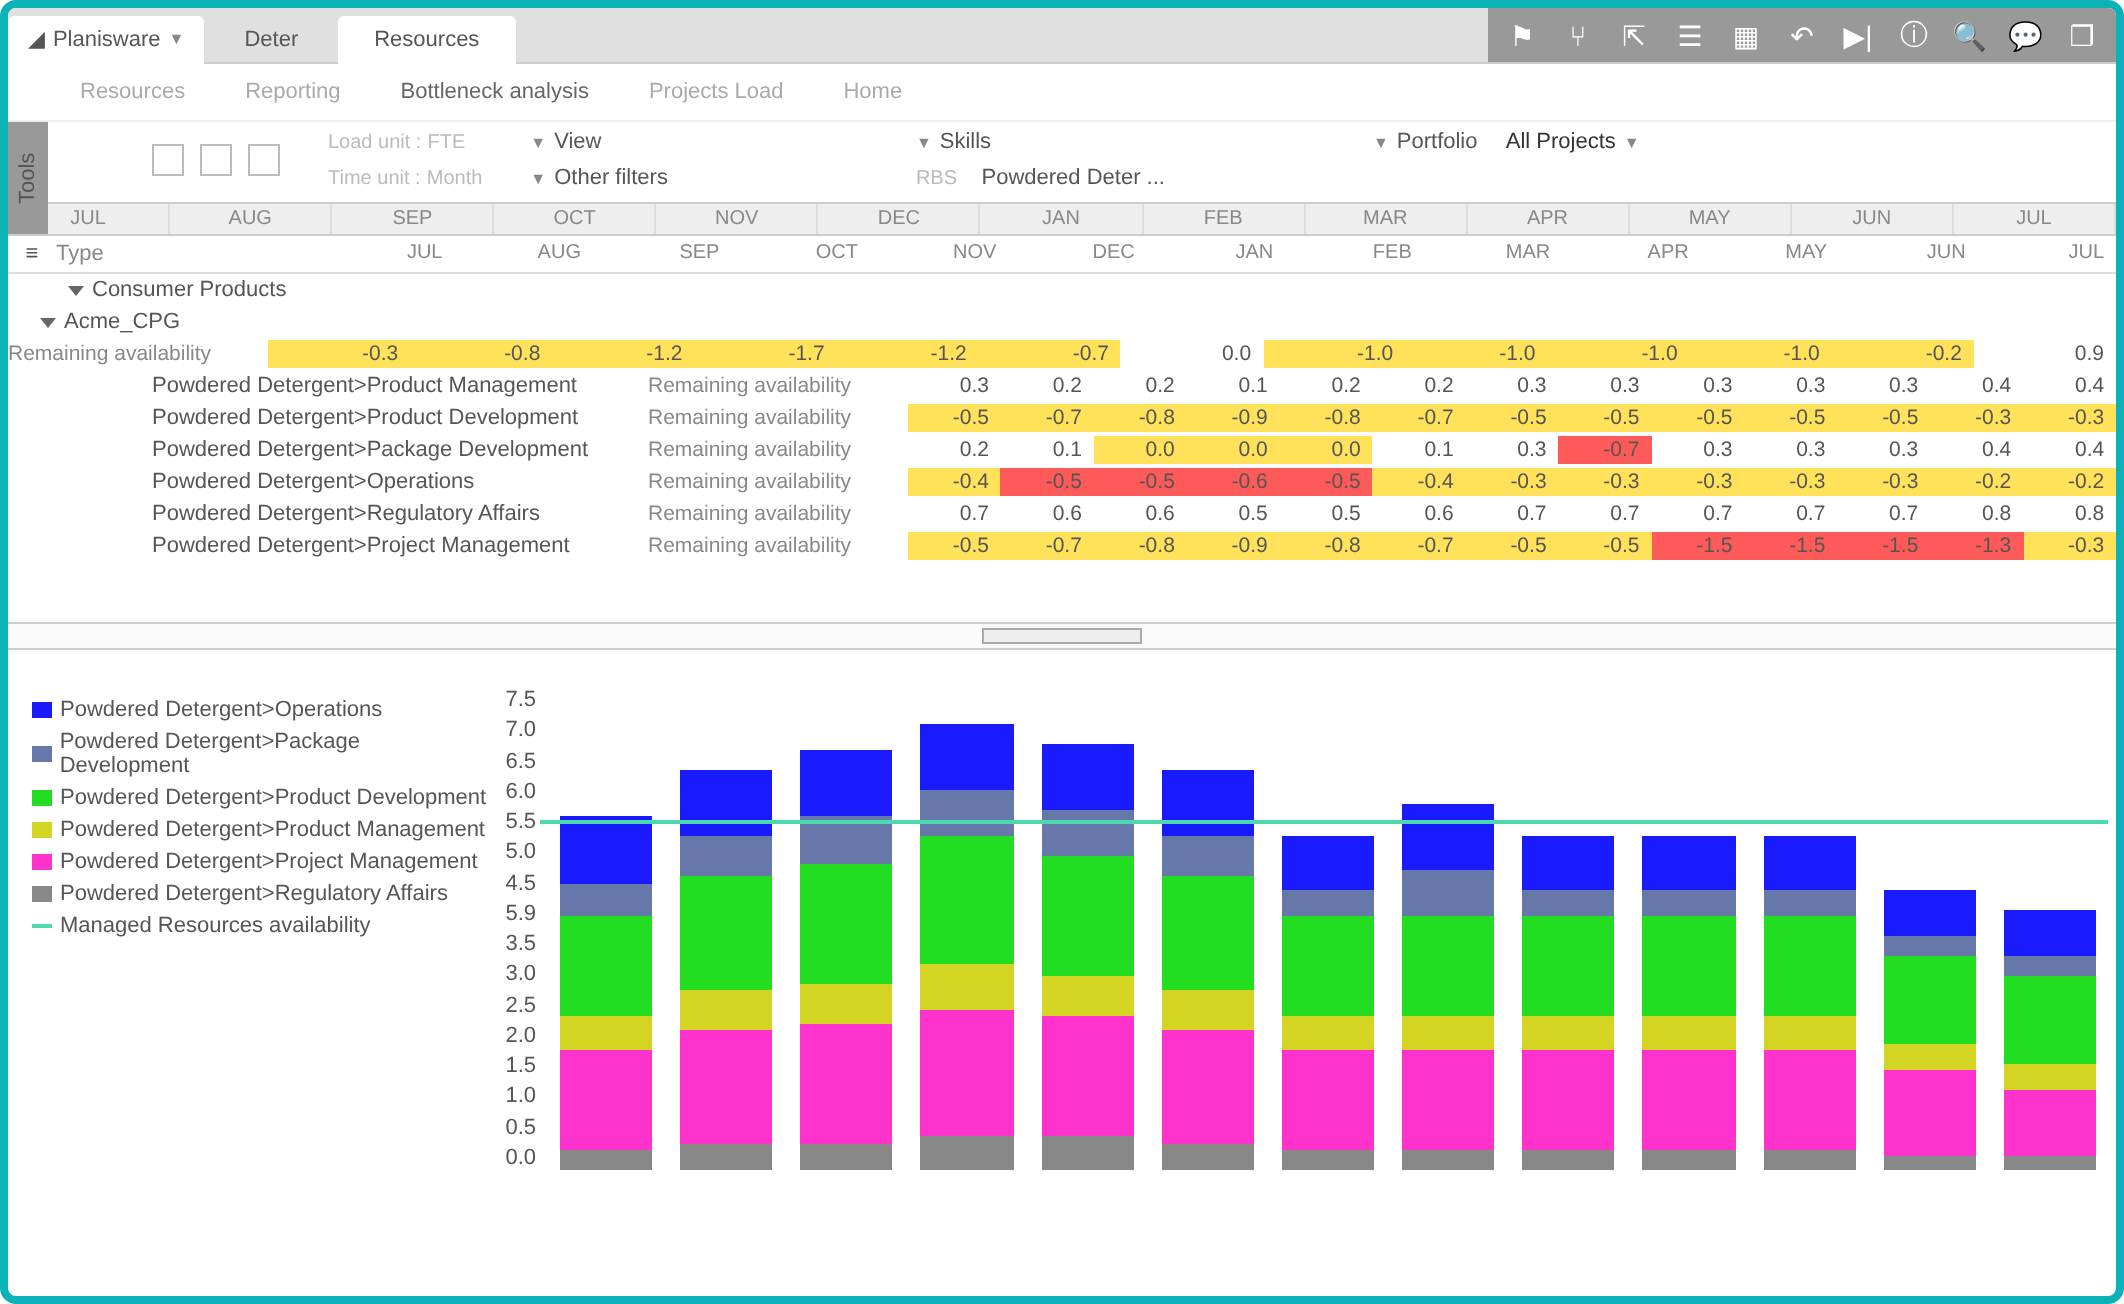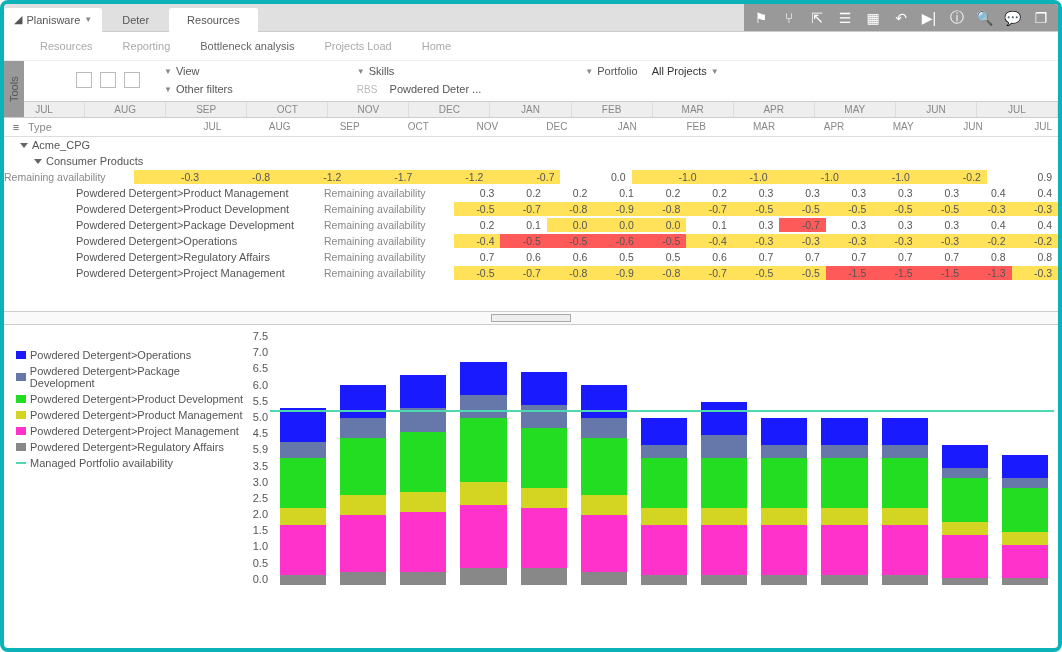--- a/index.html
+++ b/index.html
@@ -36,21 +36,21 @@
 .caret{width:0;height:0;border-left:4px solid transparent;border-right:4px solid transparent;border-top:5px solid #666;display:inline-block}
 .hl-y{background:#ffe25a}
 .hl-r{background:#ff5a5a}
 .splitter{height:14px;background:#fafafa;border-top:1px solid #ccc;border-bottom:1px solid #ccc;display:flex;justify-content:center;align-items:center;margin-top:30px}
 .splitter-handle{width:80px;height:8px;border:1px solid #aaa;background:#eee}
 .chart-area{display:flex;height:260px;padding-top:4px}
 .legend{width:240px;padding:20px 0 0 12px;display:flex;flex-direction:column;gap:4px}
 .legend-item{display:flex;align-items:center;gap:4px;font-size:10px;color:#777}
 .legend-sw{width:10px;height:8px;display:inline-block}
 .chart{flex:1;position:relative;padding-left:26px}
-.yaxis{position:absolute;left:0;top:1px;bottom:0;width:26px;display:flex;flex-direction:column;justify-content:space-between;text-align:right;font-size:9px;color:#888;padding-right:2px}
+.yaxis{position:absolute;left:0;top:15px;bottom:0;width:26px;display:flex;flex-direction:column;justify-content:space-between;text-align:right;font-size:9px;color:#888;padding-right:2px}
 .bars{display:flex;height:100%;align-items:flex-end;gap:2px;padding:0 4px}
 .bar-col{flex:1;display:flex;flex-direction:column-reverse;align-items:stretch;position:relative;margin:0 6px}
 .seg{width:100%}
 .avail-line{position:absolute;left:26px;right:4px;height:2px;background:#4dd9b0;pointer-events:none}
 .drop{font-size:8px;color:#888}
 </style>
 </head>
 <body>
 
 <div class="topbar">
@@ -92,20 +92,24 @@
 </div>
 
 <div class="filters">
   <div class="tools-tab">
       <span>Tools</span>
     </div>
   <div class="fcol fcol1" style="align-items:center">
     <span class="ficon"></span>
     <span class="ficon"></span>
     <span class="ficon"></span>
+  </div>
+  <div class="fcol">
+    <div><span class="lbl">Load unit :</span> <span class="lbl">FTE</span></div>
+    <div><span class="lbl">Time unit :</span> <span class="lbl">Month</span></div>
   </div>
   <div class="fcol">
     <div class="val">
         <span class="drop">▼</span>
         <span>View</span>
       </div>
     <div class="val">
         <span class="drop">▼</span>
         <span>Other filters</span>
       </div>
@@ -153,29 +157,29 @@
       <div>MAR</div>
       <div>APR</div>
       <div>MAY</div>
       <div>JUN</div>
       <div>JUL</div>
     </div>
 </div>
 
 <div id="tree">
     <div class="tree-row">
+      <div class="tree-label" style="padding-left: 30px;">
+        <span class="caret"></span>
+        <span>Consumer Products</span>
+      </div>
+    </div>
+    <div class="tree-row">
       <div class="tree-label" style="padding-left: 16px;">
         <span class="caret"></span>
         <span>Acme_CPG</span>
-      </div>
-    </div>
-    <div class="tree-row">
-      <div class="tree-label" style="padding-left: 30px;">
-        <span class="caret"></span>
-        <span>Consumer Products</span>
       </div>
     </div>
     <div class="tree-row">
       <div class="tree-type">Remaining availability</div>
       <div class="tree-vals">
         <div class="hl-y">-0.3</div>
         <div class="hl-y">-0.8</div>
         <div class="hl-y">-1.2</div>
         <div class="hl-y">-1.7</div>
         <div class="hl-y">-1.2</div>
@@ -342,21 +346,21 @@
       <div class="legend-item">
         <span class="legend-sw" style="background: rgb(255, 51, 204);"></span>
         <span>Powdered Detergent&gt;Project Management</span>
       </div>
       <div class="legend-item">
         <span class="legend-sw" style="background: rgb(136, 136, 136);"></span>
         <span>Powdered Detergent&gt;Regulatory Affairs</span>
       </div>
       <div class="legend-item">
         <span class="legend-sw" style="background: none; border-top: 2px solid rgb(77, 217, 176); height: 0px;"></span>
-        <span>Managed Portfolio availability</span>
+        <span>Managed Resources availability</span>
       </div>
     </div>
   <div class="chart">
     <div class="yaxis" id="yaxis">
         <div>7.5</div>
         <div>7.0</div>
         <div>6.5</div>
         <div>6.0</div>
         <div>5.5</div>
         <div>5.0</div>

